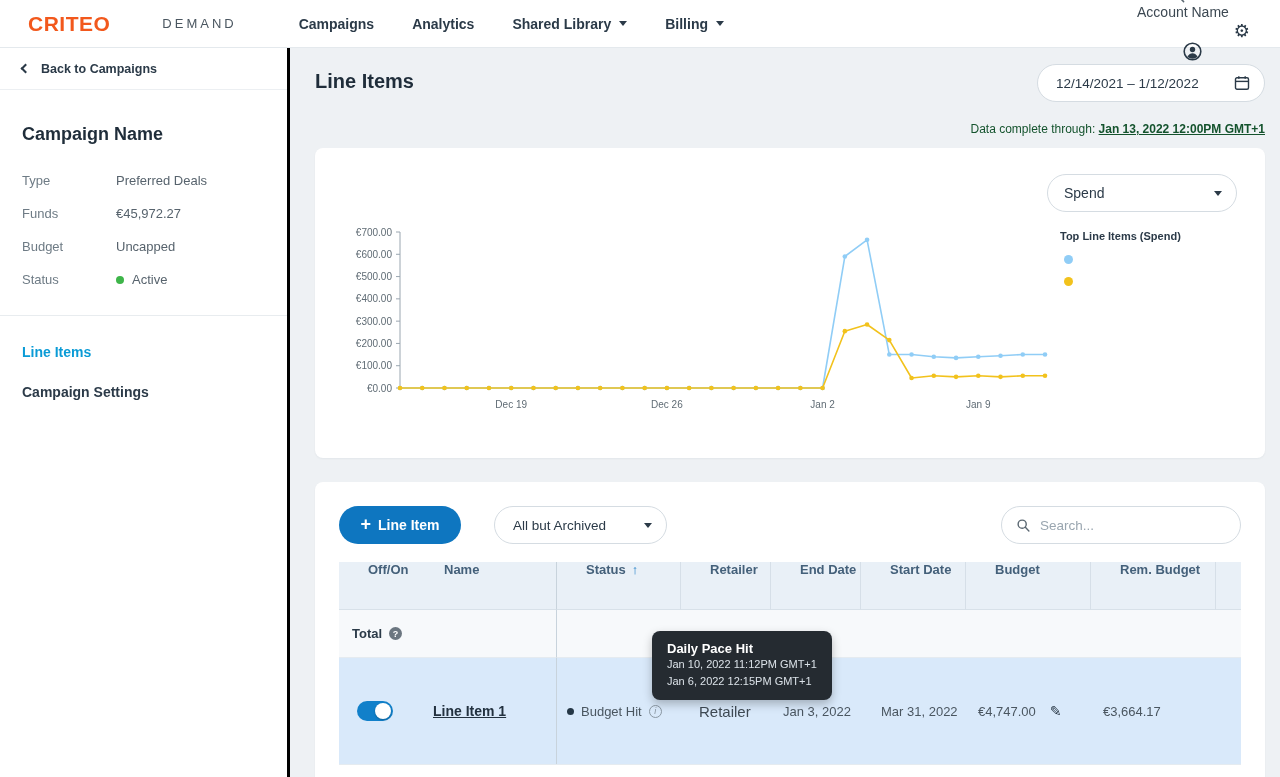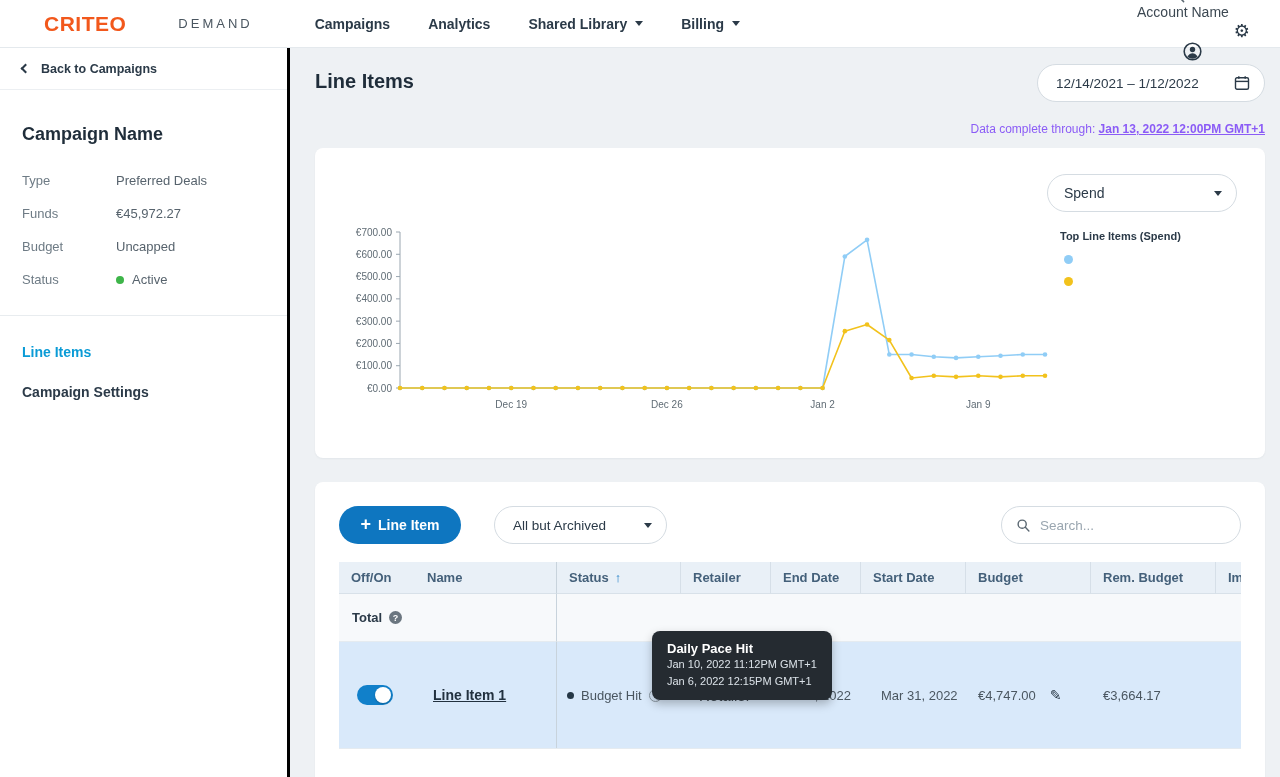--- a/index.html
+++ b/index.html
@@ -10,21 +10,21 @@
     color:#2b3a48;
     overflow:hidden;
     position:relative;
   }
   a { text-decoration:none; color:inherit; cursor:pointer; }
 
   
   .topnav {
     position:absolute; top:0; left:0; right:0; height:48px;
     background:#fff; border-bottom:1px solid #e4e9ed;
-    display:flex; align-items:center; z-index:30; padding:0 30px 0 44px;
+    display:flex; align-items:center; z-index:30; padding:0 30px 0 28px;
   }
   .logo { color:#f2581c; font-weight:bold; font-size:21px; letter-spacing:.5px; cursor:pointer; }
   .product { font-size:13px; letter-spacing:3px; color:#4a5660; margin-left:52px; font-weight:500; }
   .nav-items { display:flex; gap:38px; margin-left:62px; align-items:center; }
   .nav-item { font-size:14px; font-weight:bold; color:#2b3a48; display:flex; align-items:center; }
   .caret { display:inline-block; width:0; height:0;
     border-left:4px solid transparent; border-right:4px solid transparent;
     border-top:5px solid #2b3a48; margin-left:8px; }
   .nav-right { margin-left:auto; display:flex; align-items:center;flex-direction:column; }
   .icon-btn { display:inline-flex; align-items:center; justify-content:center; cursor:pointer; }
@@ -58,21 +58,21 @@
 
   
   .main { position:absolute; top:48px; left:290px; right:0; bottom:0; overflow:hidden; }
   .page-title { position:absolute; left:25px; top:22px; font-size:20px; font-weight:bold; color:#1f2d3a; }
   .date-pill {
     position:absolute; top:16px; right:15px; height:38px; min-width:228px;
     background:#fff; border:1px solid #d5dce2; border-radius:20px;
     display:flex; align-items:center; justify-content:space-between;
     padding:0 14px 0 18px; font-size:13.5px; color:#2b3a48; cursor:pointer;
   }
-  .data-complete { position:absolute; top:74px; right:15px; font-size:12px; color:#8b5cf6;text-align:center; }
+  .data-complete { position:absolute; top:74px; right:15px; font-size:12px; color:#14532d;text-align:center; }
   .data-complete a { text-decoration:underline; font-weight:bold; }
 
   .card { position:absolute; left:25px; right:15px; background:#fff; border-radius:8px;
           box-shadow:0 1px 2px rgba(20,40,60,.05); }
   .chart-card { top:100px; height:310px; }
   .select-pill {
     position:absolute; top:26px; right:28px; width:190px; height:38px;
     border:1px solid #d5dce2; border-radius:20px; display:flex; align-items:center;
     justify-content:space-between; padding:0 14px 0 16px; font-size:14px; cursor:pointer;
   }
@@ -107,22 +107,22 @@
   }
   .search-pill input::placeholder { color:#9aa6b0; }
 
   .grid-wrap { position:absolute; left:24px; top:80px; width:902px; overflow:hidden; }
   .grid {
     display:grid;
     grid-template-columns:76px 142px 124px 90px 90px 105px 125px 125px 110px;
     grid-auto-rows:min-content; width:997px;
   }
   .th {
-    height:32px; background:#e9f0f7; display:flex; align-items:center;
-    padding-left:12px; font-size:13px; font-weight:bold; color:#44607a;
+    height:48px; background:#e9f0f7; display:flex; 
+    padding-left:29px; font-size:13px; font-weight:bold; color:#44607a;
     border-bottom:1px solid #d8e1e9;
   }
   .th.sep { border-right:1px solid #d6dfe8; }
   .cdiv { border-right:1px solid #c8d3dc; }
   .sort-icon { margin-left:6px; font-weight:bold; color:#1779c4; }
   .sort-icon::after { content:"\2191"; }
   .td { display:flex; align-items:center; font-size:13px; color:#4a5660; }
   .row-total .td { height:48px; background:#f7f9fb; border-bottom:1px solid #e5ebf0; }
   .total-label { font-weight:bold; color:#2b3a48; padding-left:13px; gap:7px; }
   .help-icon { width:13px; height:13px; border-radius:50%; background:#6b7680; color:#fff;

